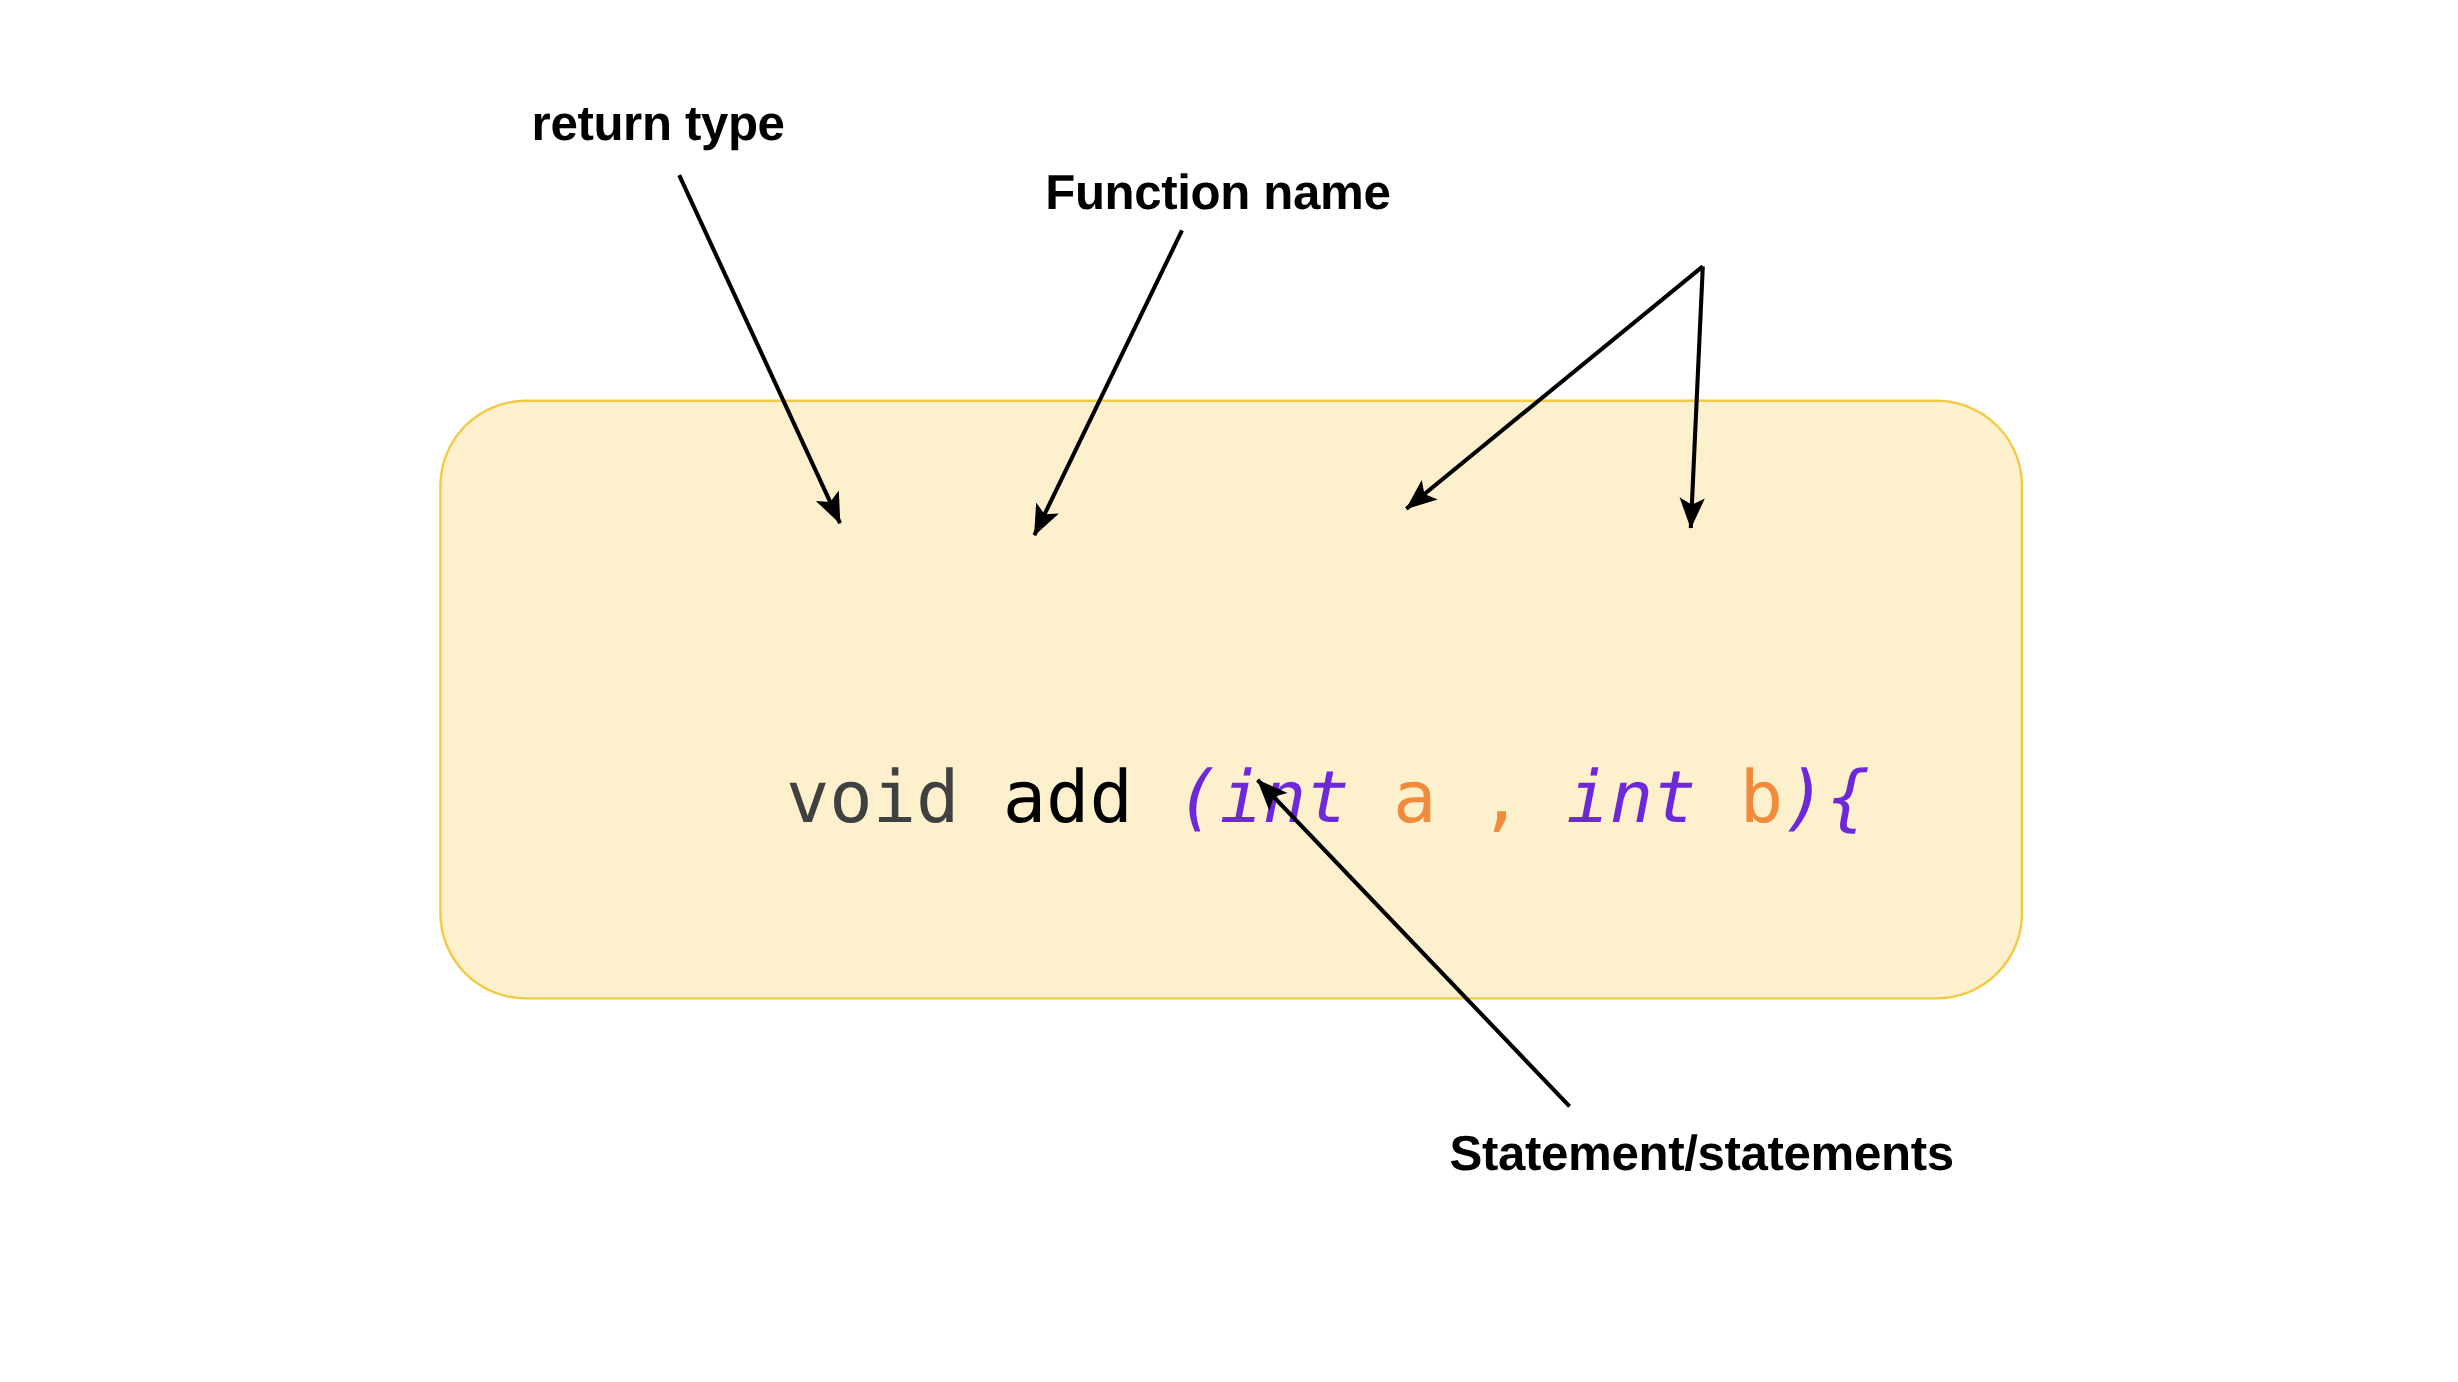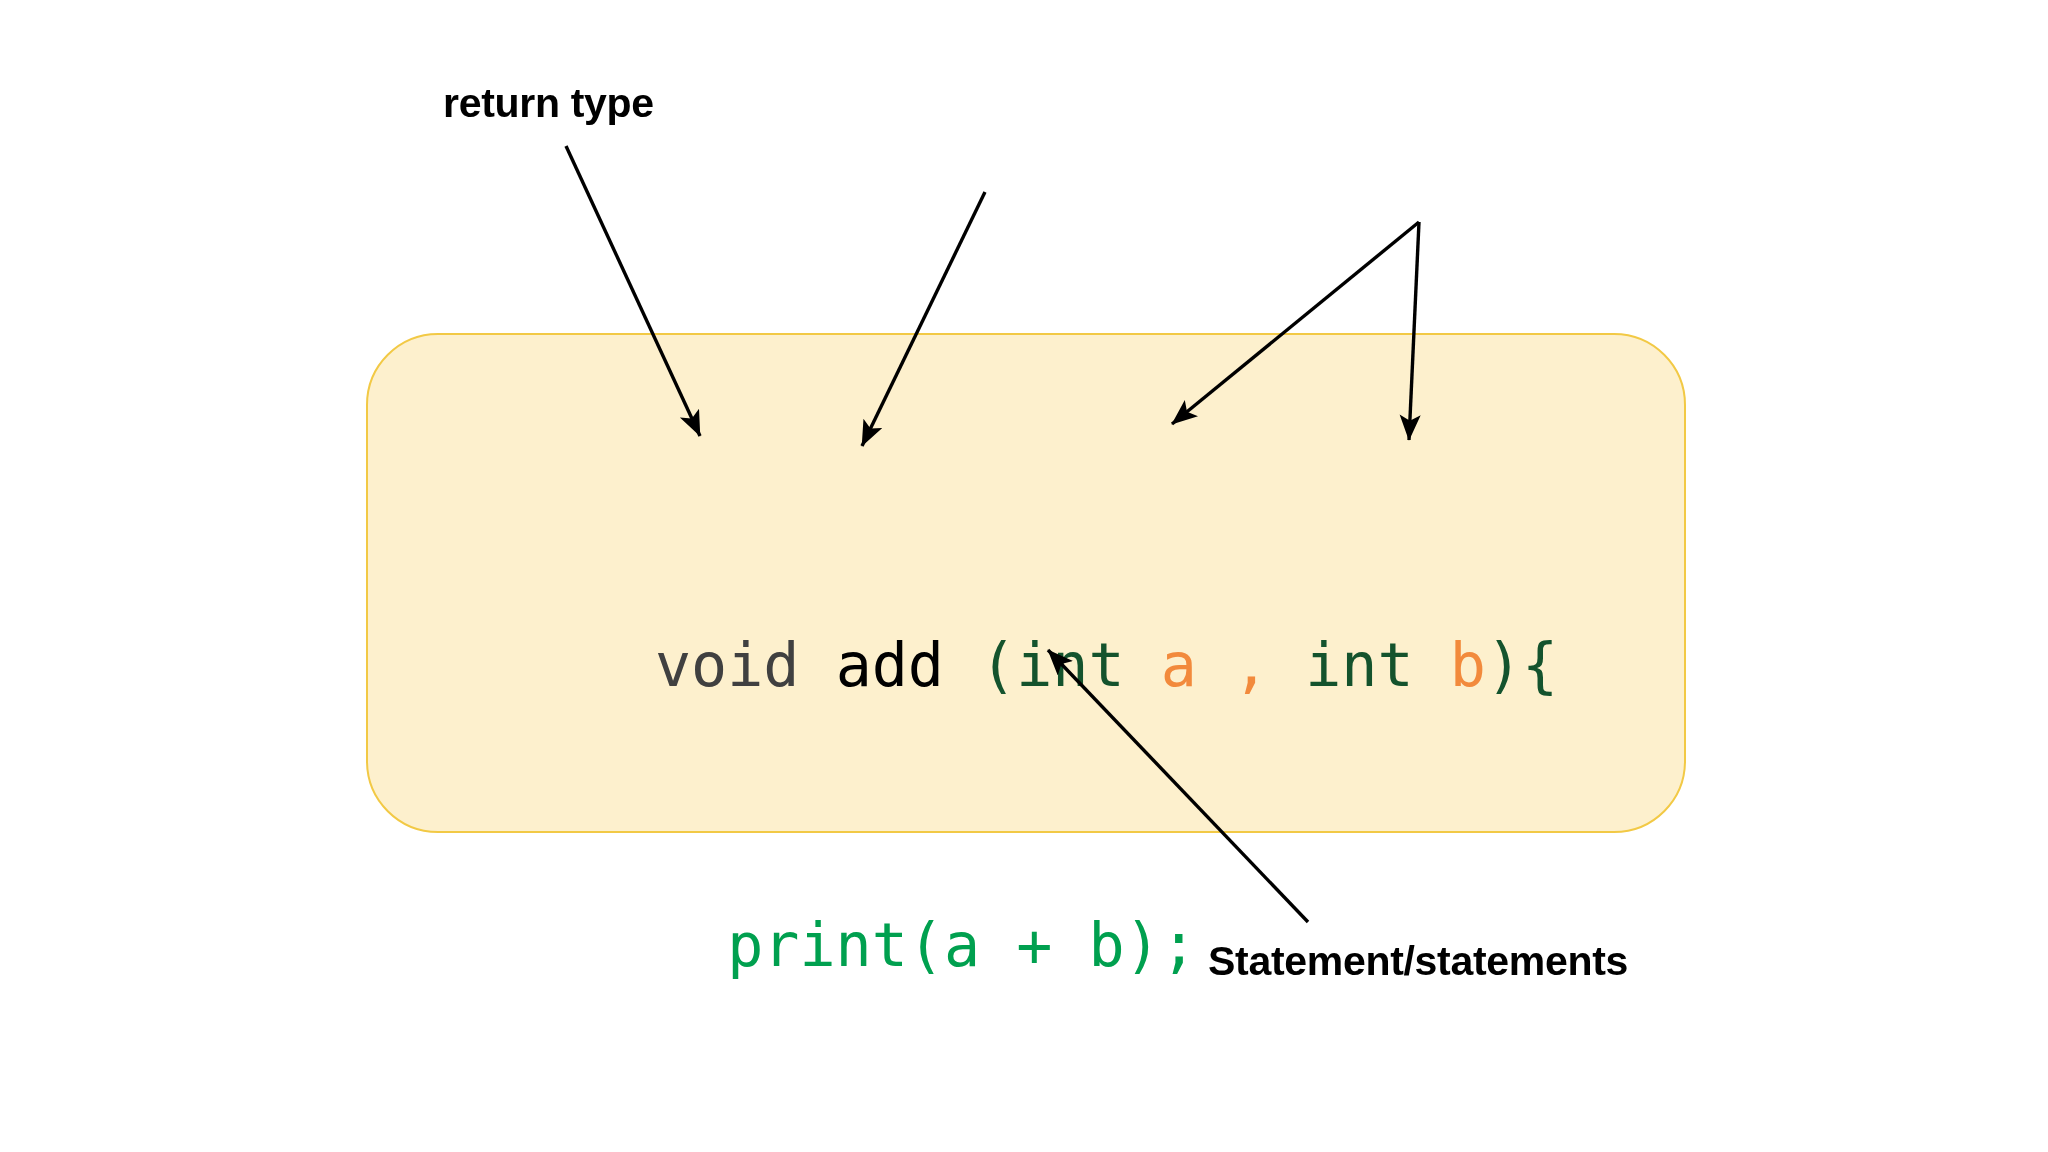--- a/index.html
+++ b/index.html
@@ -49,21 +49,21 @@
     letter-spacing: 0px;
   }
   .code-line {
     white-space: pre;
     display: block;
     height: 70px;
   }
 
   .tok-red    { color: #404040; }
   .tok-blue   { color: #000000; }
-  .tok-dark   { color: #14532d; }
+  .tok-dark   { color: #6d28d9; font-style: italic; }
   .tok-orange { color: #f28a3c; }
   .tok-green  { color: #00a04f; }
 
   
   .label {
     position: absolute;
     color: #000000;
     font-family: "Liberation Sans", sans-serif;
     font-weight: bold;
     font-size: 41px;
@@ -90,21 +90,20 @@
 <body>
 
 <div id="stage">
 
   <div class="code-card"></div>
 
   <div class="code-block">
 
     <span class="code-line"><span class="tok-red">void</span><span class="tok-dark"> </span><span class="tok-blue">add</span><span class="tok-dark"> (int </span><span class="tok-orange">a</span><span class="tok-dark"> </span><span class="tok-orange">,</span><span class="tok-dark"> int </span><span class="tok-orange">b</span><span class="tok-dark">){</span></span>
 
-    <span class="code-line"><span class="tok-green">  print(a + b);</span></span>
 
     
 
     
 
     
 
   </div>
 
   <svg id="arrows" viewBox="0 0 2048 1152">
@@ -120,17 +119,18 @@
 
     <line x1="1419" y1="222" x2="1172" y2="424" stroke="#000000" stroke-width="3.4" marker-end="url(#ah)"></line>
 
     <line x1="1419" y1="222" x2="1409" y2="440" stroke="#000000" stroke-width="3.4" marker-end="url(#ah)"></line>
 
     <line x1="1308" y1="922" x2="1048" y2="650" stroke="#000000" stroke-width="3.4" marker-end="url(#ah)"></line>
   </svg>
 
   <div class="label label-return-type">return type</div>
 
+  <div class="label label-function-name">Function name</div>
 
 
   <div class="label label-statement">Statement/statements</div>
 
 </div>
 
 </body></html>

